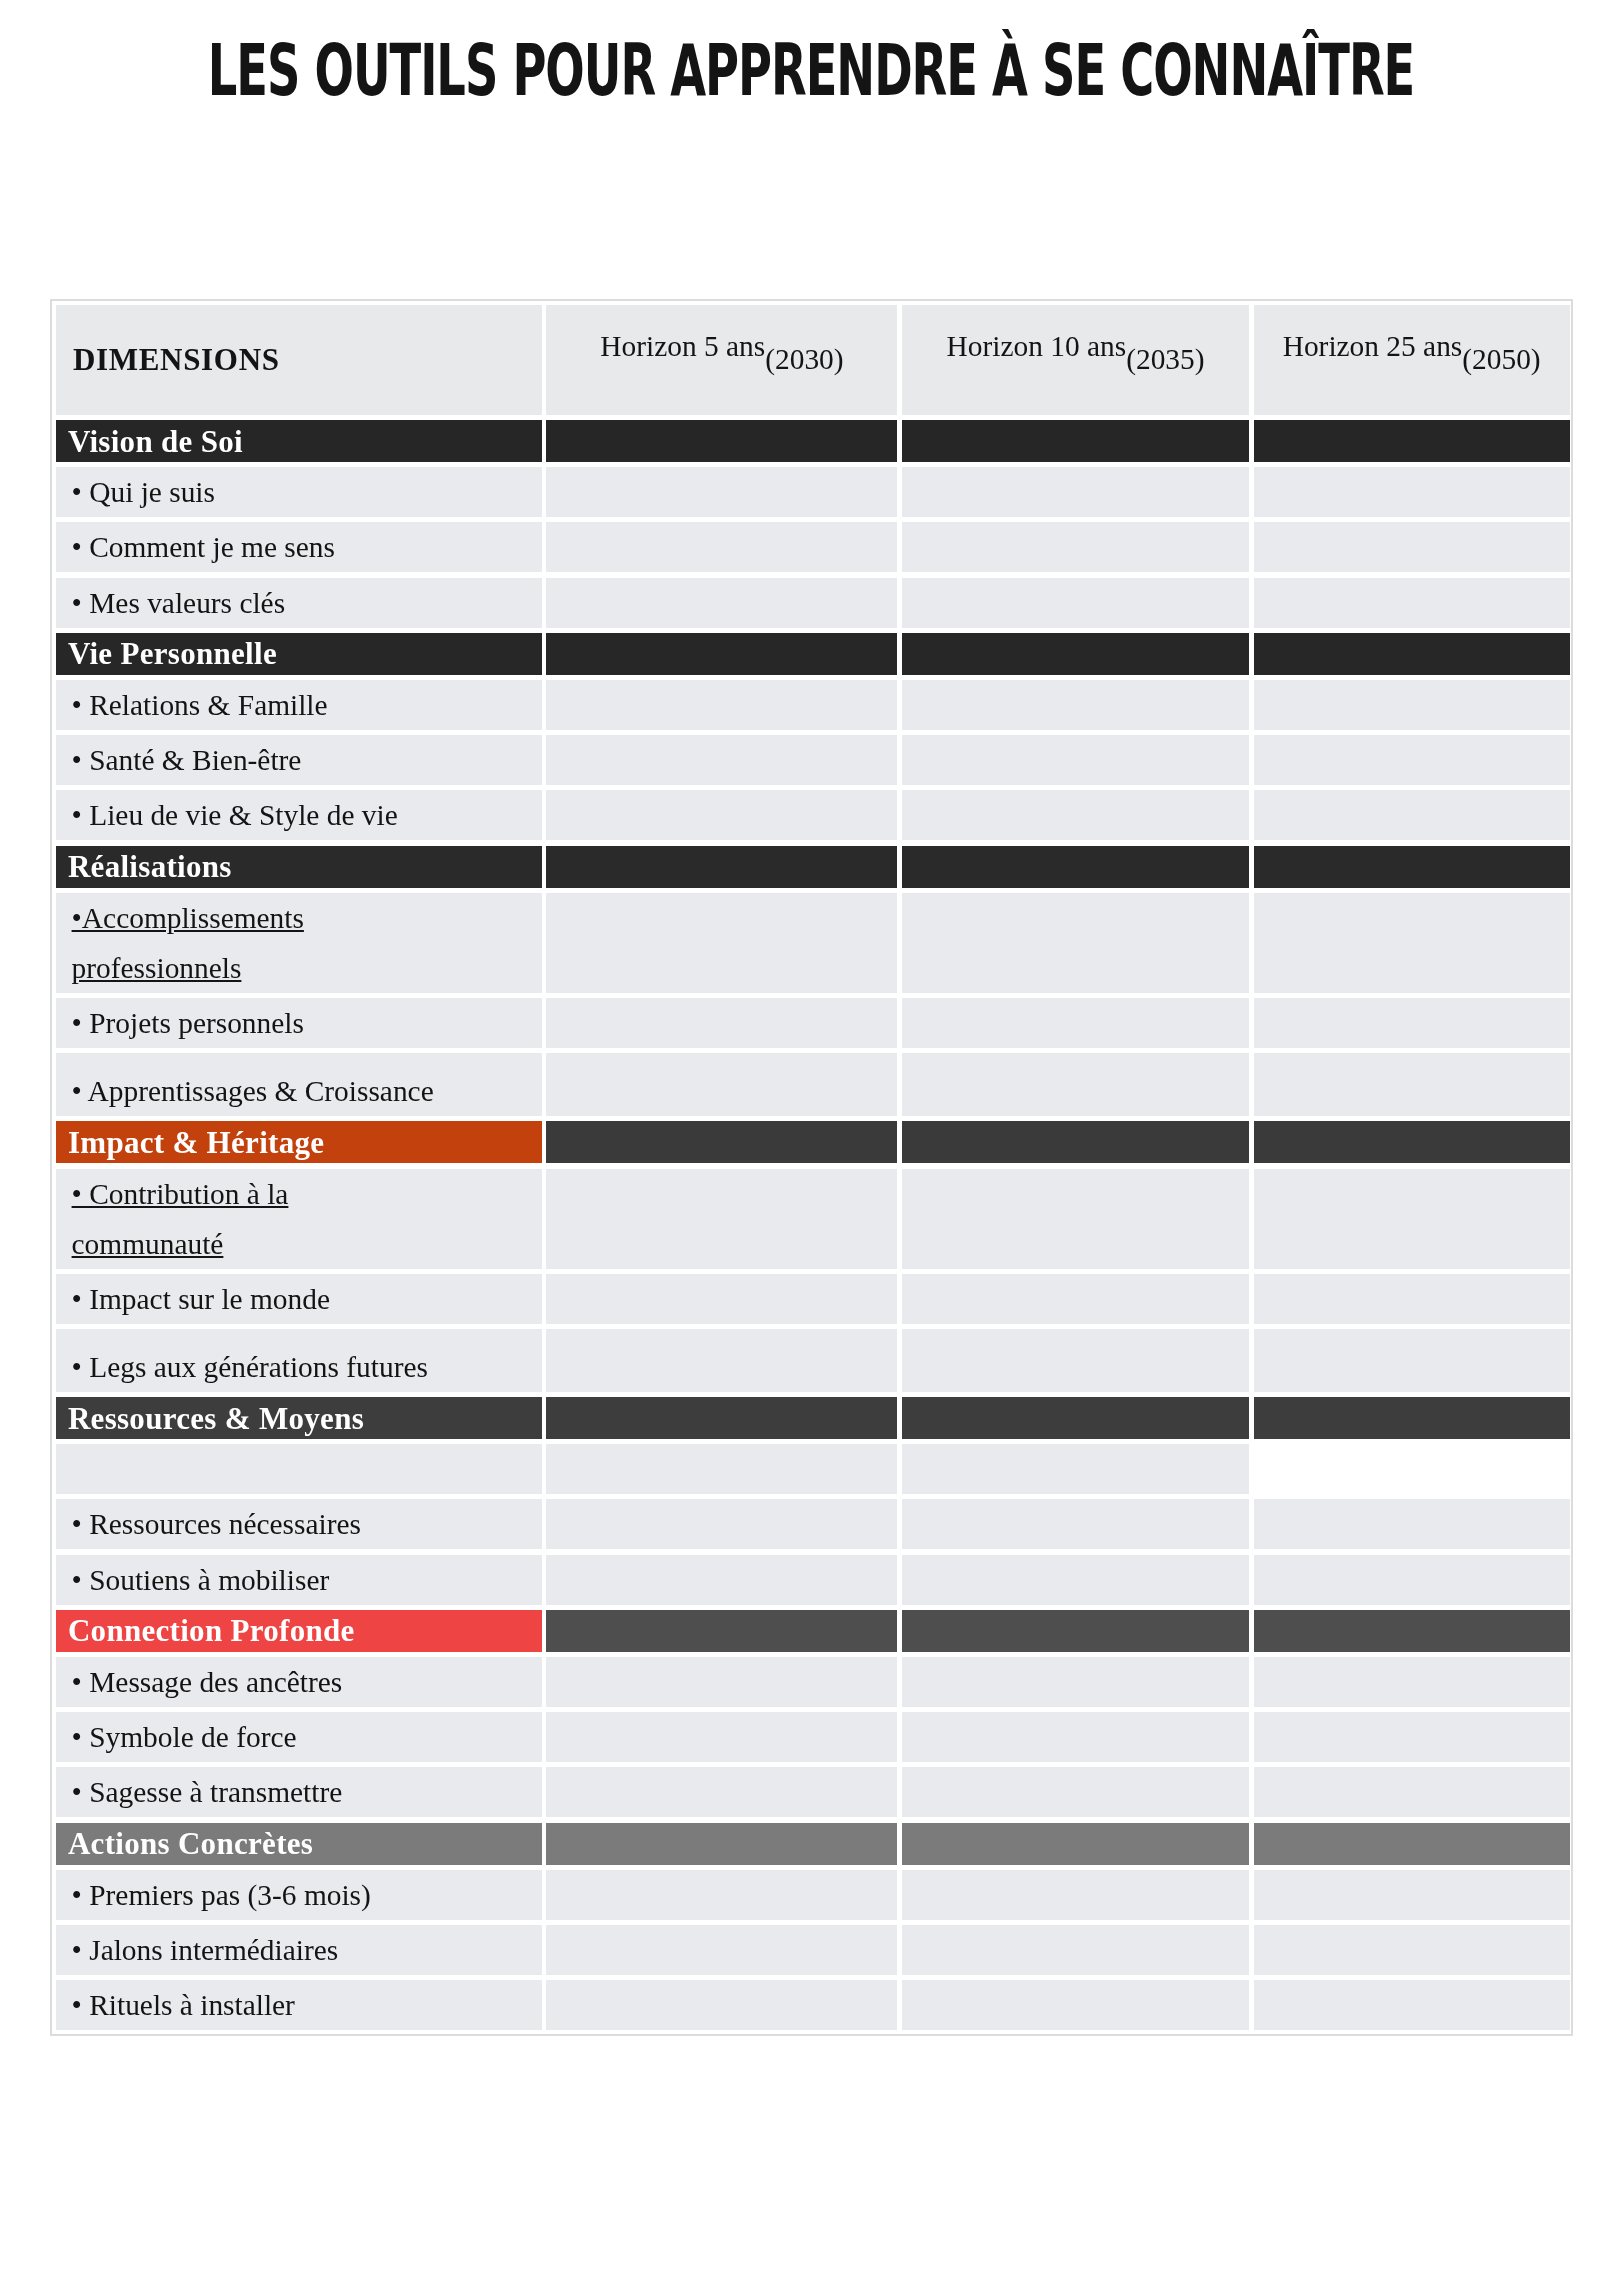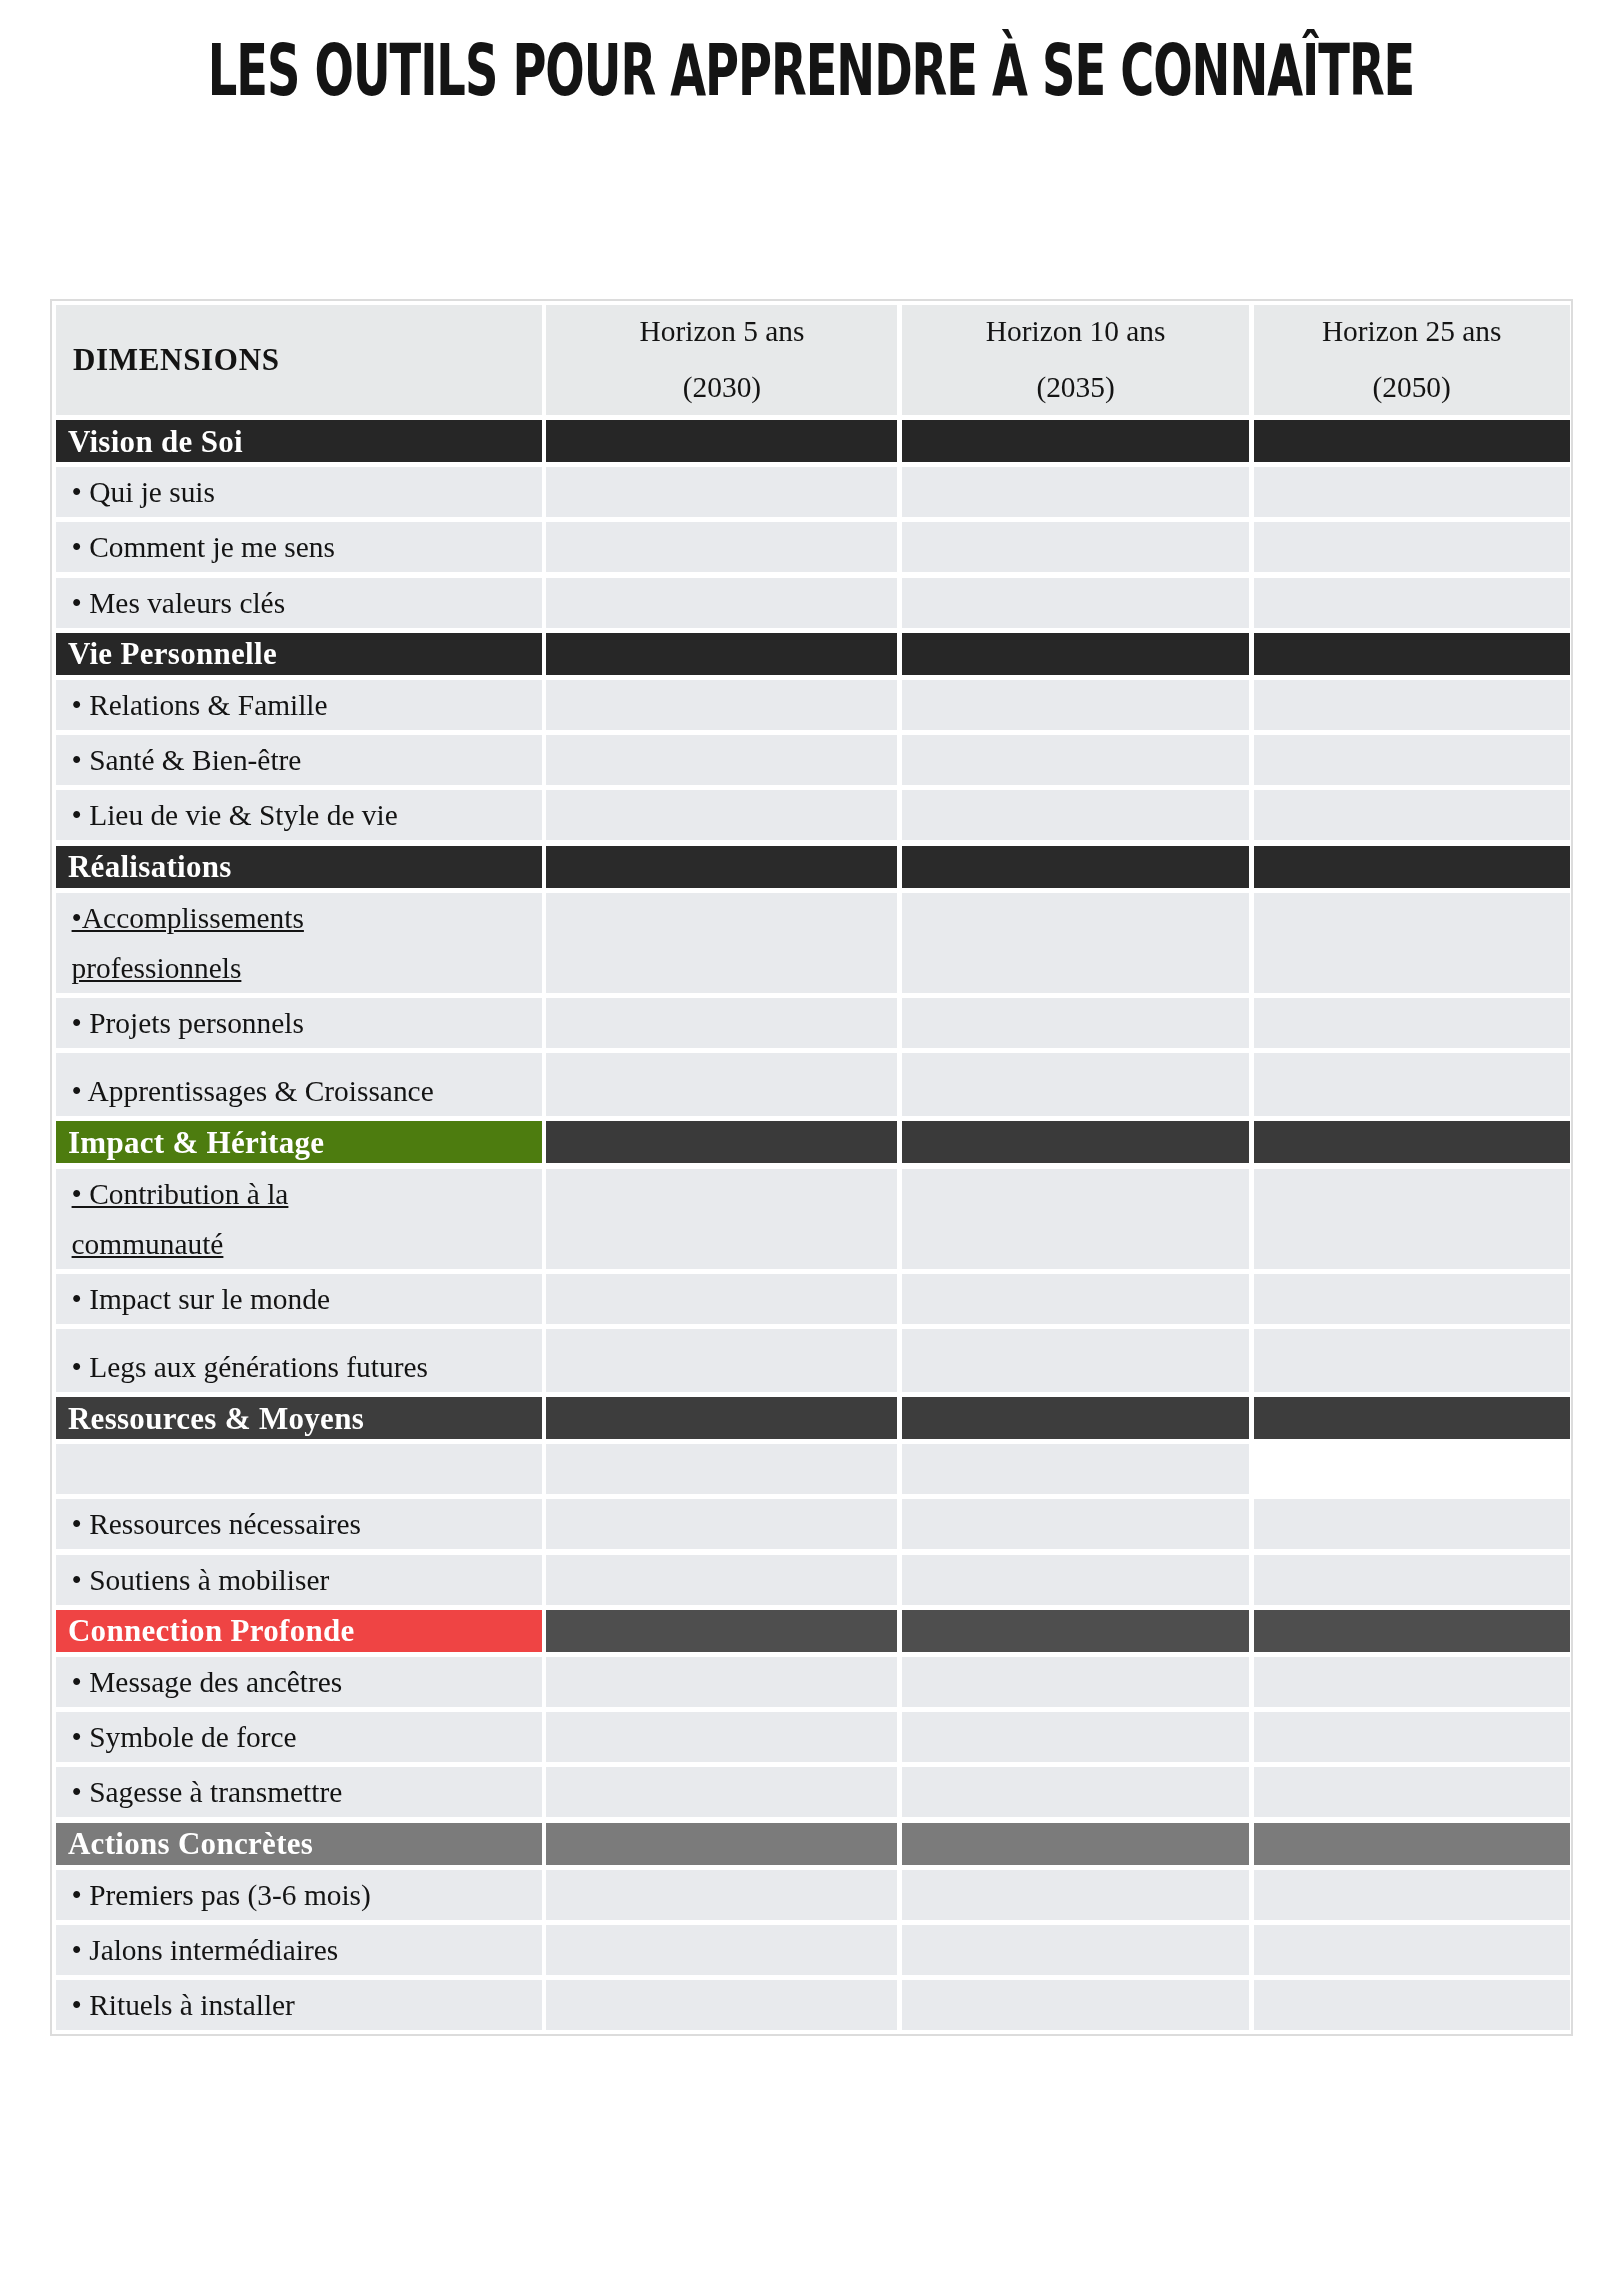--- a/index.html
+++ b/index.html
@@ -22,21 +22,21 @@
     display:grid;
     grid-template-columns:486px 351px 347px 316px;
     column-gap:4.6px;margin-bottom:5.2px;
   }
   .row:last-child{margin-bottom:0;}
   .cell{background:#e8eaed;display:flex;align-items:center;box-sizing:border-box;}
   
   .header-row .cell{min-height:110px;background:#e7e9ea;}
   .dimensions-cell{padding-left:17px;}
   .dimensions-text{font-weight:bold;font-size:31px;letter-spacing:0.7px;}
-  .horizon-cell{flex-direction:column;justify-content:center;}
+  .horizon-cell{justify-content:center;}
   .horizon-label,.horizon-year{font-size:29.4px;line-height:1;text-align:center;}
   .horizon-label{margin-bottom:26px;}
   
   .bar-row .cell{min-height:42px;}
   .bar-title{
     color:#ffffff;font-weight:bold;font-size:31px;line-height:1;
     padding-left:12px;letter-spacing:0.3px;text-align:center;
   }
   
   .item-row .cell{min-height:50px;}
@@ -164,21 +164,21 @@
       </div>
       <div class="row item-row tall">
         <div class="cell label-cell">
           <span class="item-text">• Apprentissages &amp; Croissance</span>
         </div>
         <div class="cell entry-cell"></div>
         <div class="cell entry-cell"></div>
         <div class="cell entry-cell"></div>
       </div>
       <div class="row bar-row">
-        <div class="cell" style="background: #4d7c0f;">
+        <div class="cell" style="background: #c2410c;">
           <span class="bar-title">Impact &amp; Héritage</span>
         </div>
         <div class="cell" style="background: rgb(58, 58, 58);"></div>
         <div class="cell" style="background: rgb(58, 58, 58);"></div>
         <div class="cell" style="background: rgb(58, 58, 58);"></div>
       </div>
       <div class="row item-row wrap">
         <div class="cell label-cell">
           <span class="item-text">• Contribution à la
 communauté</span>

